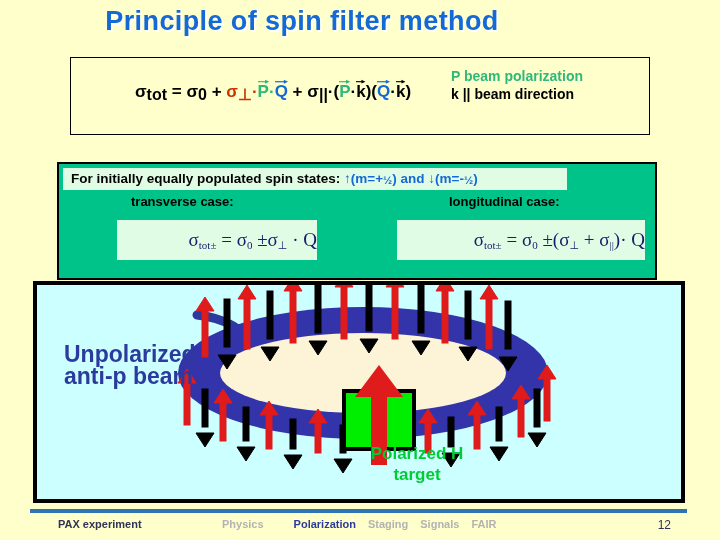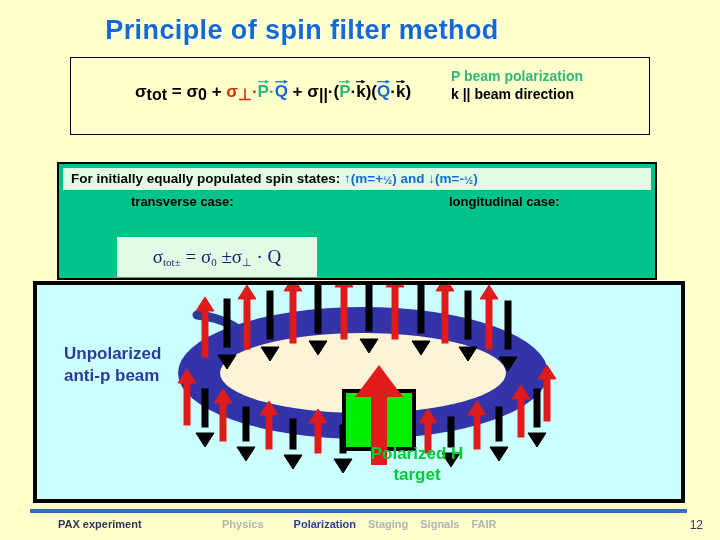--- a/index.html
+++ b/index.html
@@ -11,21 +11,21 @@
     height: 540px;
     background: #ffffcc;
     font-family: "Liberation Sans", sans-serif;
     overflow: hidden;
     position: relative;
   }
 
   
   #slide-title {
     position: absolute;
-    top: 15px;
+    top: 6px;
     left: 0;
     width: 604px;
     text-align: center;
     font-size: 27px;
     font-weight: bold;
     color: #1569d6;
     letter-spacing: 0.4px;
     text-shadow: 1.5px 1.5px 0 #ffffff;
     white-space: nowrap;
   }
@@ -96,21 +96,21 @@
     width: 600px;
     height: 118px;
     background: #00c389;
     border: 2px solid #000000;
     box-sizing: border-box;
   }
   #spin-states-bar {
     position: absolute;
     left: 4px;
     top: 4px;
-    width: 588px;
+    width: 504px;
     height: 22px;
     background: #e1fce4;
     line-height: 22px;
     font-size: 13.5px;
     font-weight: bold;
     color: #000000;
     padding-left: 8px;
     box-sizing: border-box;
     white-space: nowrap;
   }
@@ -132,27 +132,27 @@
     font-size: 13px;
     font-weight: bold;
     color: #000000;
     white-space: nowrap;
   }
   #case-transverse { left: 72px; }
   #case-longitudinal { left: 390px; }
 
   .eqbox {
     position: absolute;
-    top: 73px;
+    top: 56px;
     height: 40px;
     background: #e1fce4;
     color: #1a1a6e;
     font-family: "Liberation Serif", serif;
     font-size: 19px;
-    text-align: center;
+    text-align: right;
     line-height: 40px;
     white-space: nowrap;
     box-sizing: border-box;
   }
   #eq-transverse { left: 58px; width: 200px; }
   #eq-longitudinal { left: 338px; width: 248px; }
   .eqsub {
     font-size: 11px;
     vertical-align: -3px;
   }
@@ -171,21 +171,21 @@
   }
   #ring-svg {
     position: absolute;
     left: 0;
     top: 0;
   }
   #beam-label {
     position: absolute;
     left: 27px;
     top: 58px;
-    font-size: 17px;
+    font-size: 23px;
     font-weight: bold;
     color: #2b3a9c;
     line-height: 22px;
     white-space: nowrap;
   }
   #target-label {
     position: absolute;
     left: 300px;
     top: 158px;
     width: 160px;
@@ -223,21 +223,21 @@
     white-space: nowrap;
   }
   .nav-item {
     display: inline-block;
     margin-right: 12px;
     color: #b3b3b3;
   }
   .nav-item.active { color: #2b3a9c; padding-left: 18px; }
   #footer-page {
     position: absolute;
-    right: 17px;
+    right: 49px;
     top: 518px;
     font-size: 12px;
     color: #333355;
   }
 </style>
 </head>
 <body>
 
 <div id="slide-title">Principle of spin filter method</div>
 
@@ -285,20 +285,21 @@
     <span class="spinblue">↓</span><span class="spinblue">(m=-</span><span class="spinblue frac">½</span><span class="spinblue">)</span>
   </div>
 
   <div id="case-labels">
     <div class="case-label" id="case-transverse">transverse case:</div>
     <div class="case-label" id="case-longitudinal">longitudinal case:</div>
   </div>
 
   <div class="eqbox" id="eq-transverse"><span>σ</span><span class="eqsub">tot±</span> <span>=</span> <span>σ</span><span class="eqsub">0</span> <span>±</span><span>σ</span><span class="eqsub">⊥</span> <span>·</span> <span>Q</span></div>
 
+  <div class="eqbox" id="eq-longitudinal"><span>σ</span><span class="eqsub">tot±</span> <span>=</span> <span>σ</span><span class="eqsub">0</span> <span>±</span><span>(</span><span>σ</span><span class="eqsub">⊥</span> <span>+</span> <span>σ</span><span class="eqsub">||</span><span>)</span><span>·</span> <span>Q</span></div>
 </div>
 
 <div id="diagram-panel">
 
   <svg id="ring-svg" width="644" height="214" viewBox="0 0 644 214">
     <defs>
       <clipPath id="clipUp">
           <rect x="0" y="0" width="644" height="214"></rect>
         </clipPath>
     </defs>

